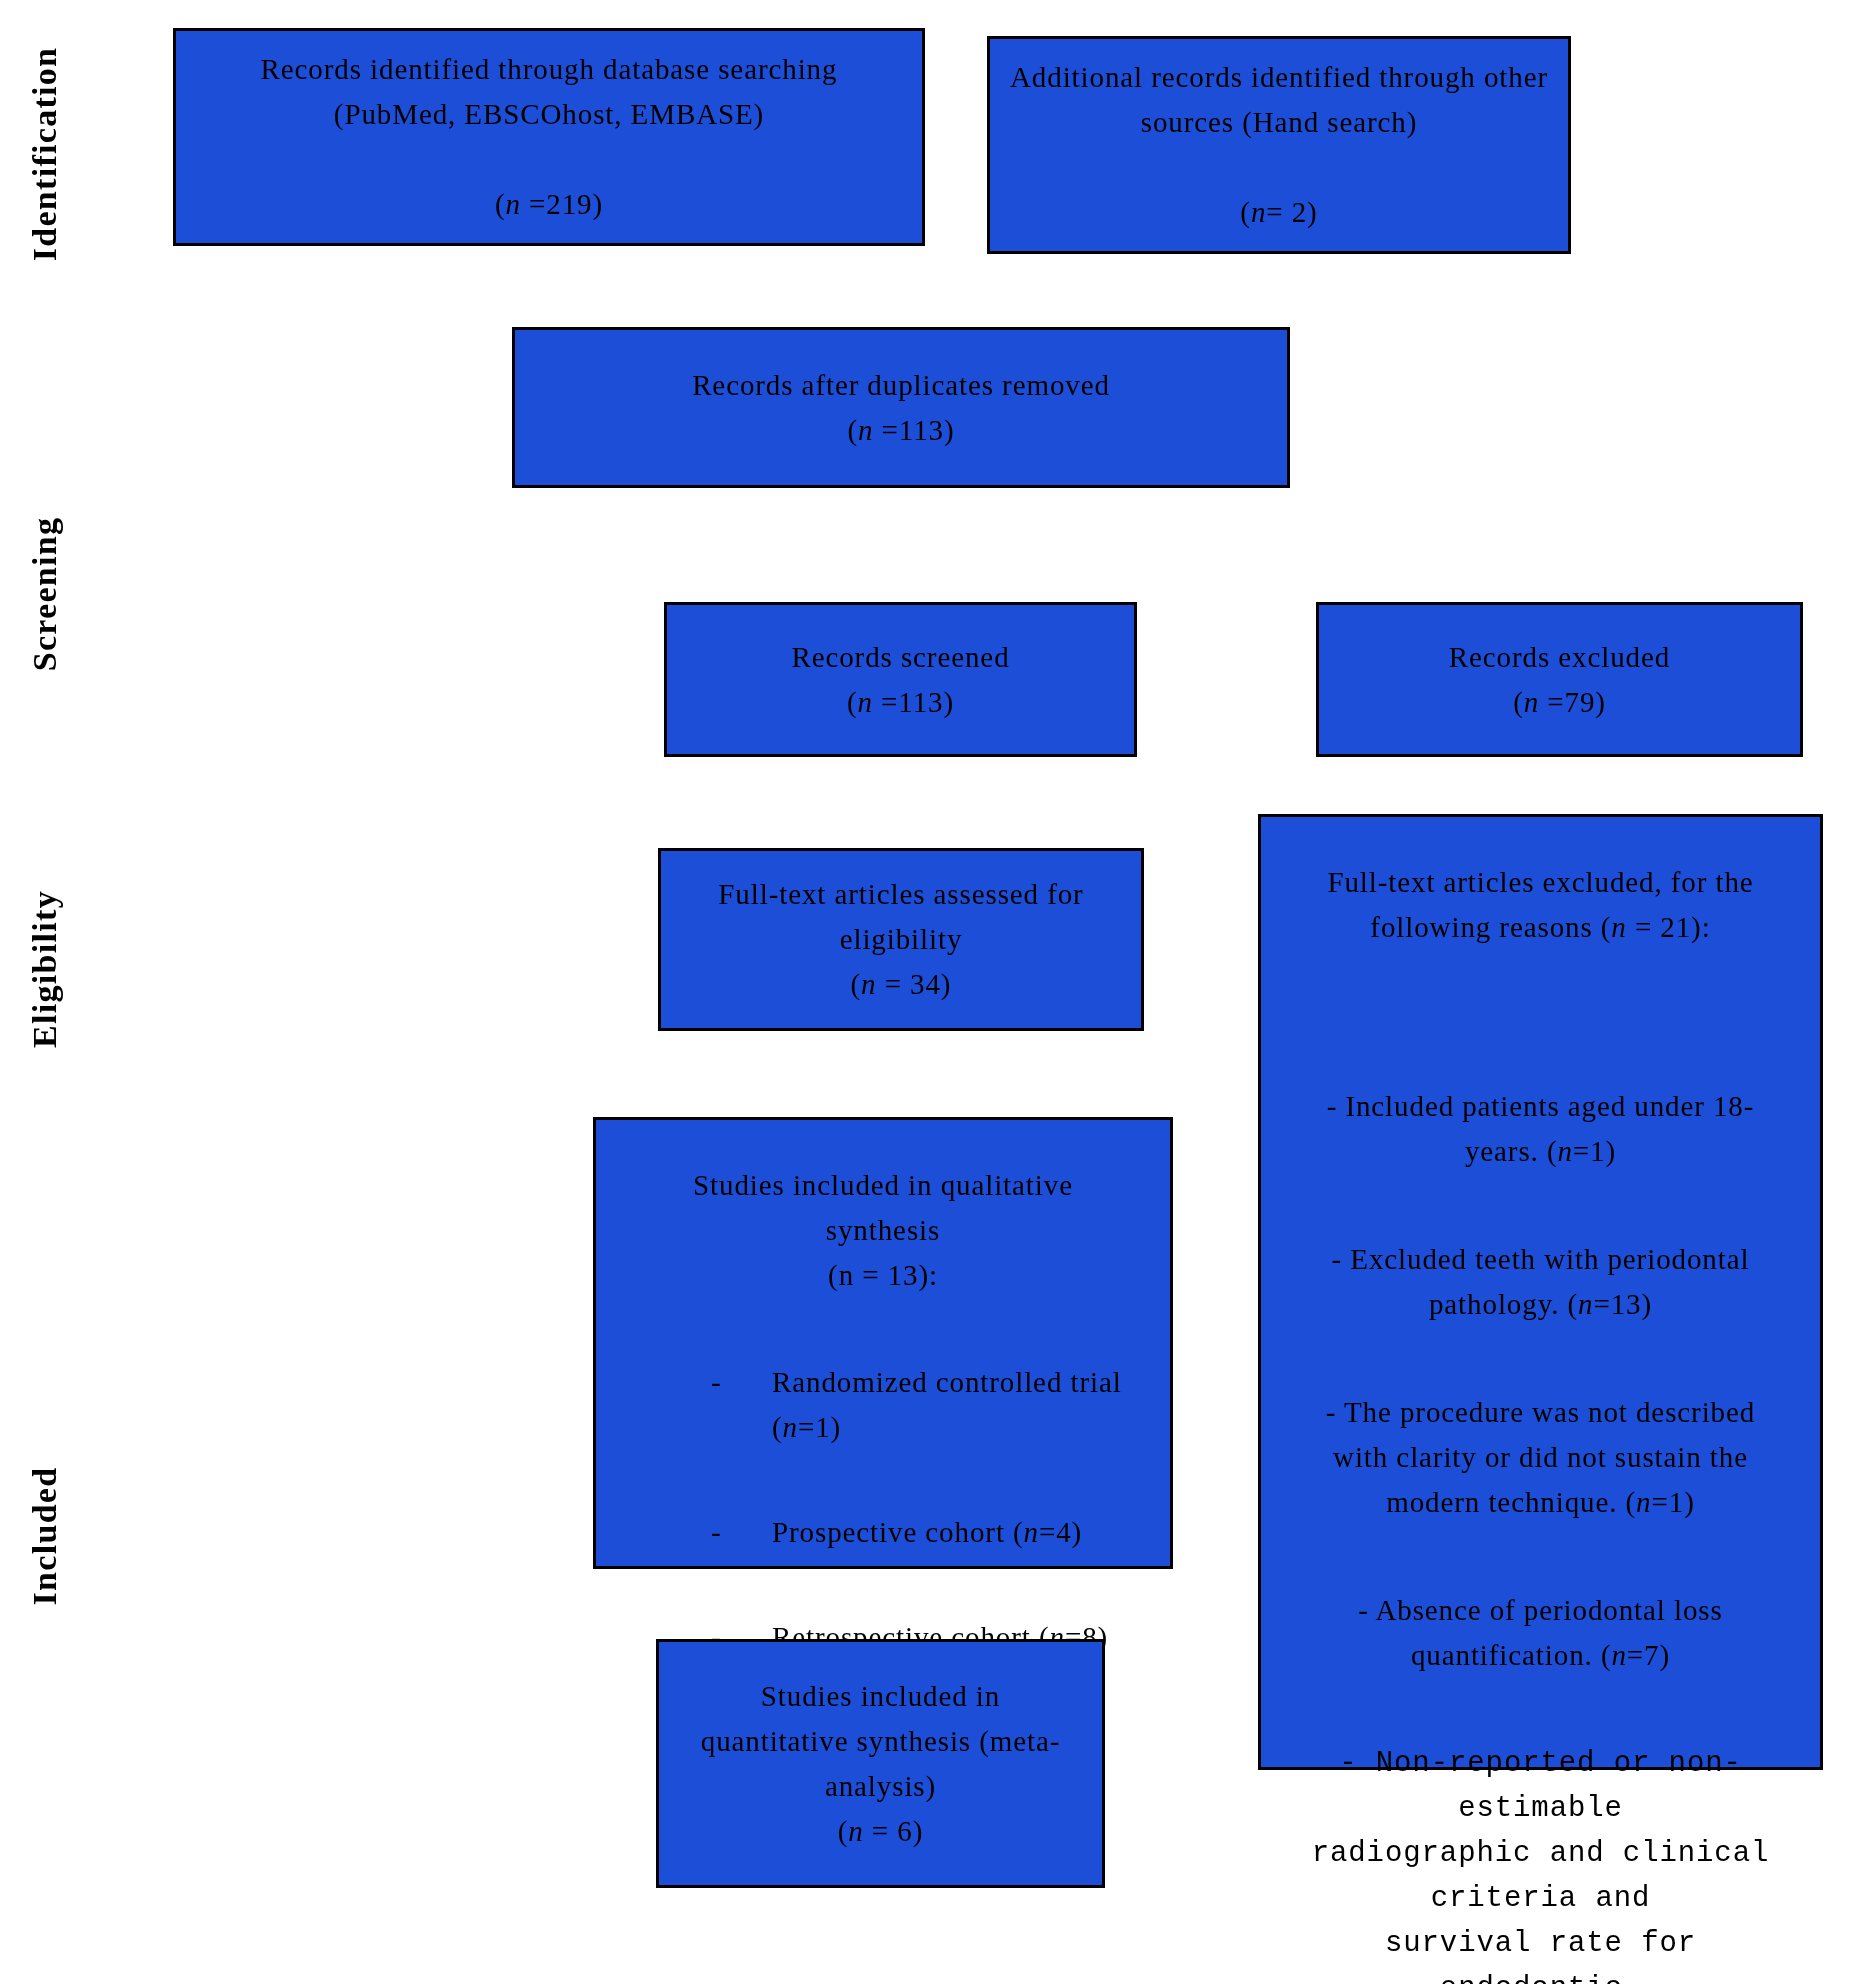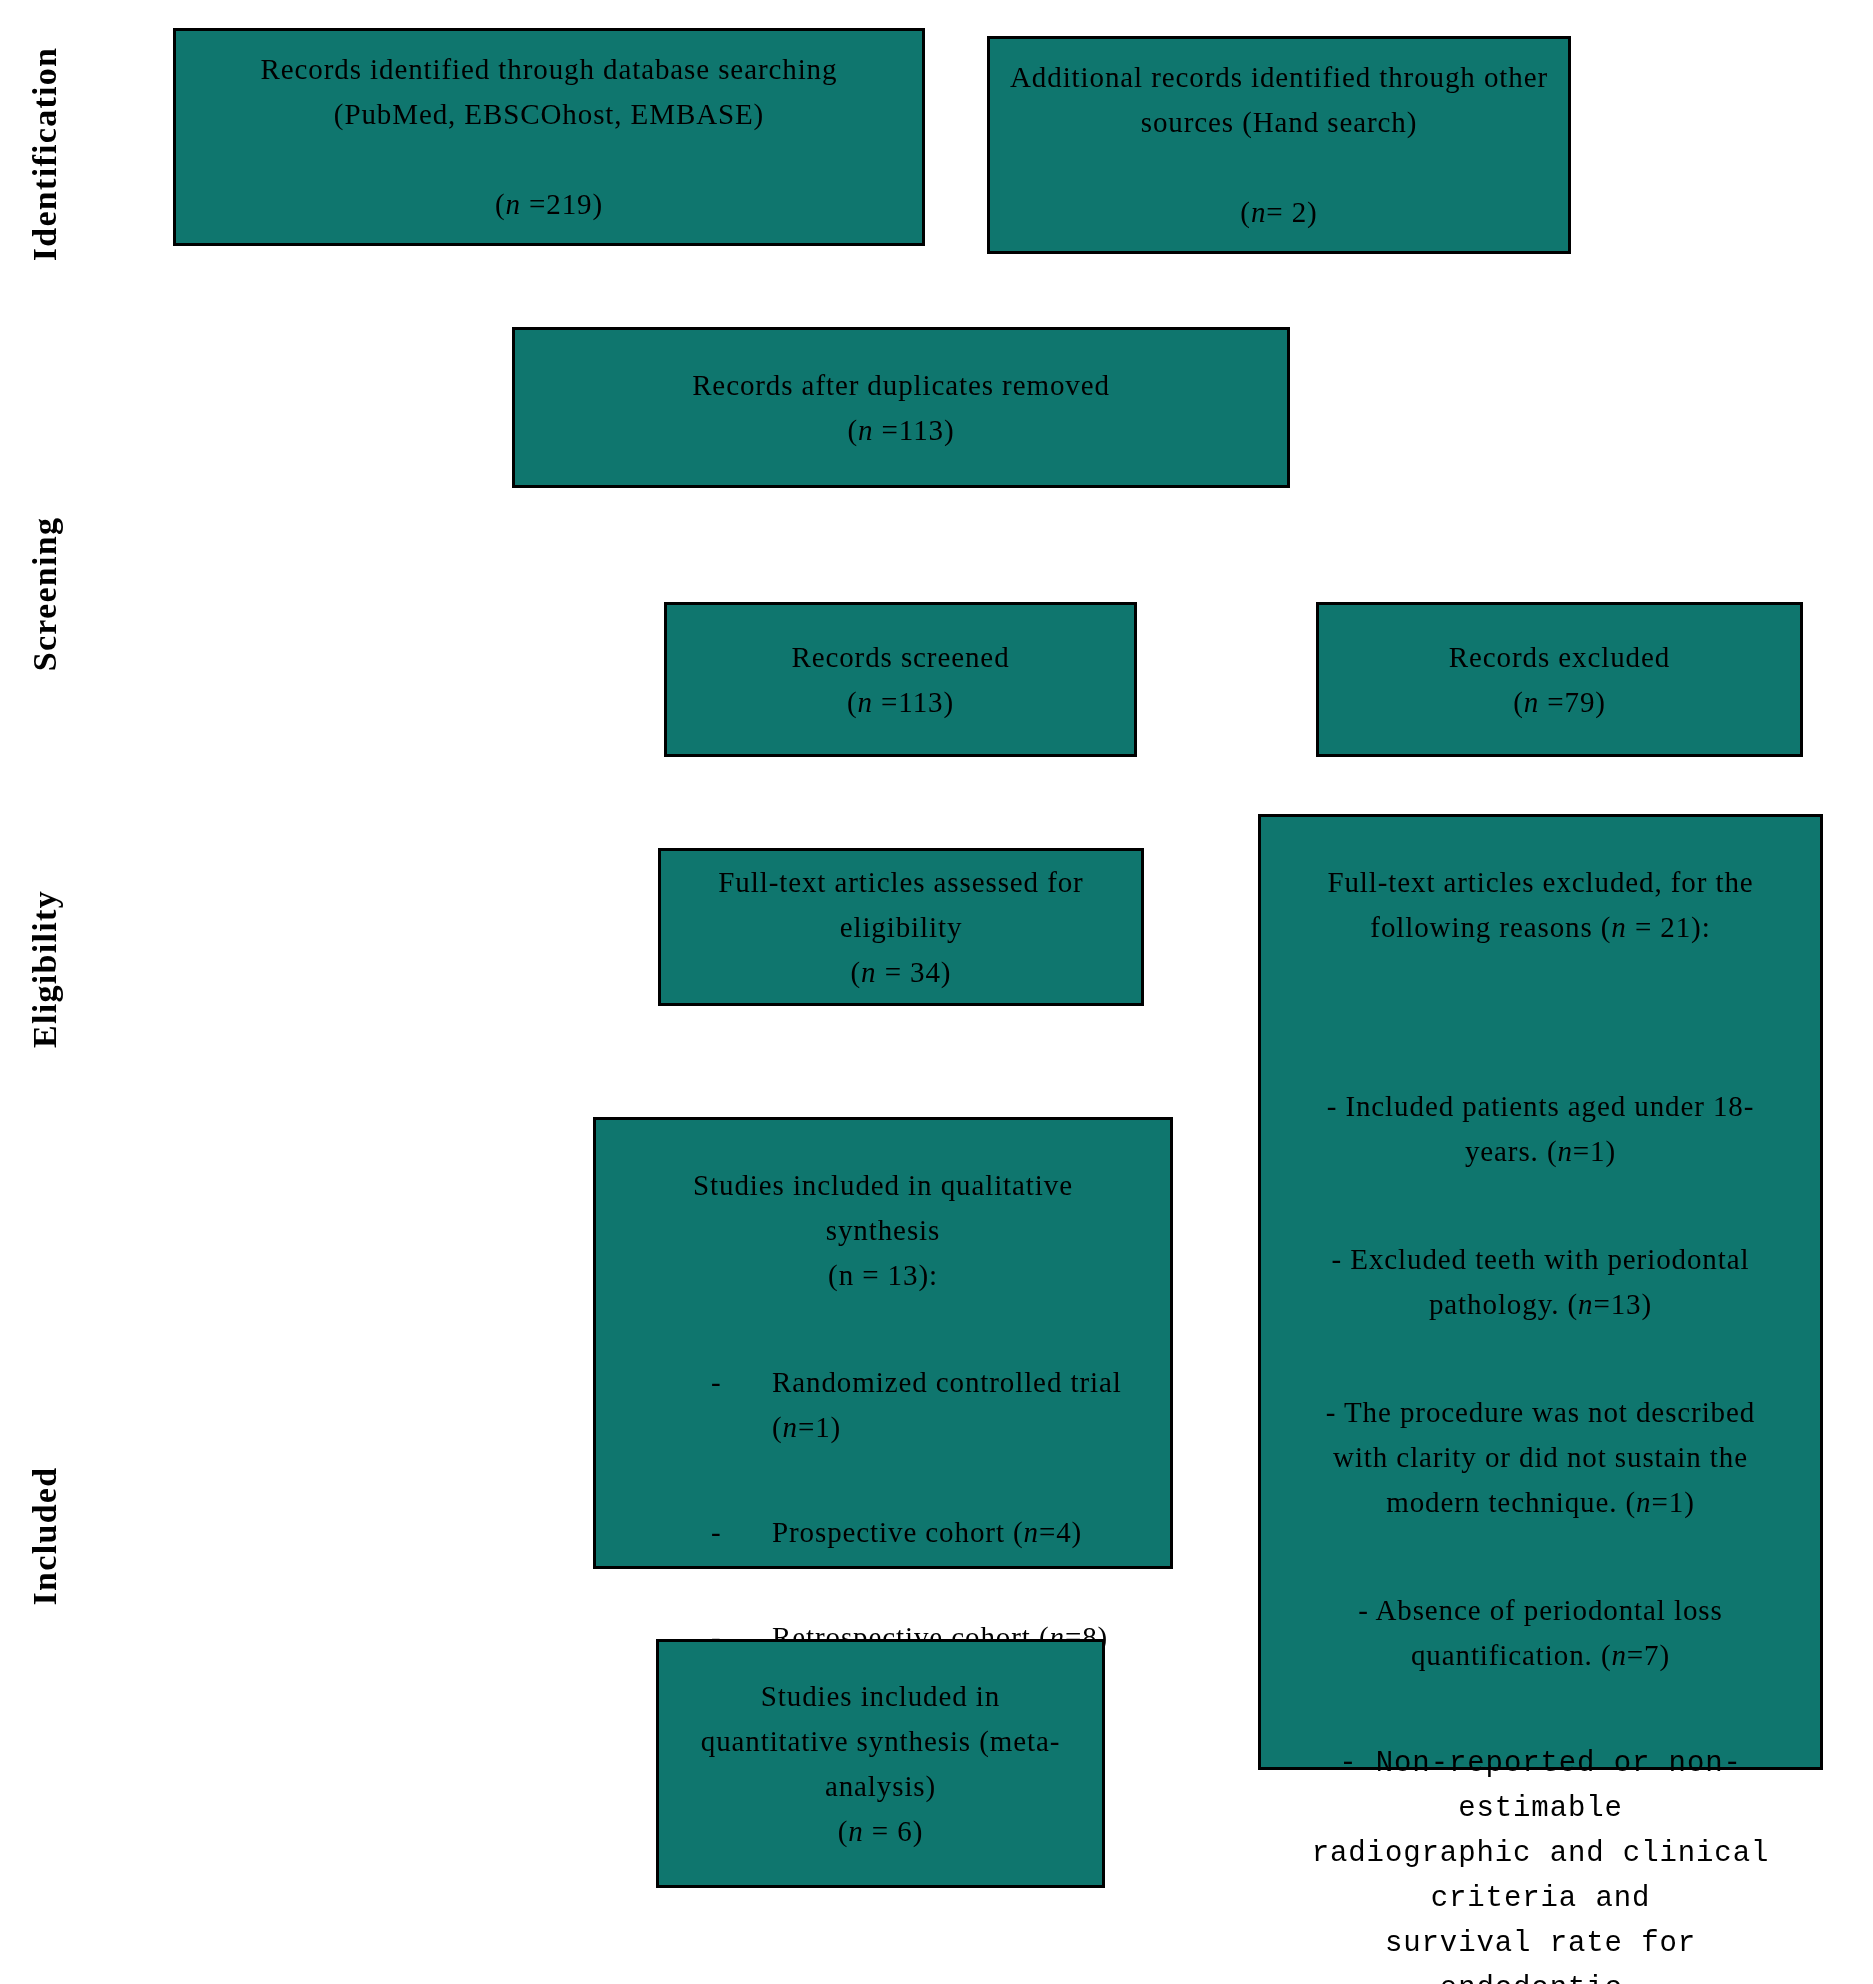--- a/index.html
+++ b/index.html
@@ -9,21 +9,21 @@
     height: 1985px;
     background: #ffffff;
     font-family: "Liberation Serif", "DejaVu Serif", serif;
     color: #000000;
     overflow: hidden;
   }
   .box {
     position: absolute;
     box-sizing: border-box;
     border: 3.5px solid #000000;
-    background: #0f766e;
+    background: #1d4ed8;
     display: flex;
     flex-direction: column;
     justify-content: center;
     align-items: flex-start;
     text-align: center;
     font-size: 29px;
     line-height: 45px;
     letter-spacing: 0.9px;
   }
   .box-text { width: 100%; }
@@ -85,21 +85,21 @@
   </div>
 
   <div class="box" style="left:664px; top:602px; width:473px; height:155px;">
     <div class="box-text">Records screened<br>(<i>n</i> =113)</div>
   </div>
 
   <div class="box" style="left:1316px; top:602px; width:487px; height:155px;">
     <div class="box-text">Records excluded<br>(<i>n</i> =79)</div>
   </div>
 
-  <div class="box" style="left:658px; top:848px; width:486px; height:158px;">
+  <div class="box" style="left:658px; top:848px; width:486px; height:183px;">
     <div class="box-text">Full-text articles assessed for<br>eligibility<br>(<i>n</i> = 34)</div>
   </div>
 
   <div class="box align-top" id="box-fulltext-excluded" style="left:1258px; top:814px; width:565px; height:956px;">
     <div class="box-text b7-title">Full-text articles excluded, for the<br>following reasons (<i>n</i> = 21):</div>
     <div class="box-text b7-item">- Included patients aged under 18-<br>years. (<i>n</i>=1)</div>
     <div class="box-text b7-item">- Excluded teeth with periodontal<br>pathology. (<i>n</i>=13)</div>
     <div class="box-text b7-item">- The procedure was not described<br>with clarity or did not sustain the<br>modern technique. (<i>n</i>=1)</div>
     <div class="box-text b7-item">- Absence of periodontal loss<br>quantification. (<i>n</i>=7)</div>
     <div class="box-text b7-item">- Non-reported or non-estimable<br>radiographic and clinical criteria and<br>survival rate for endodontic-<br>periodontal lesion. (<i>n</i>=1)</div>

